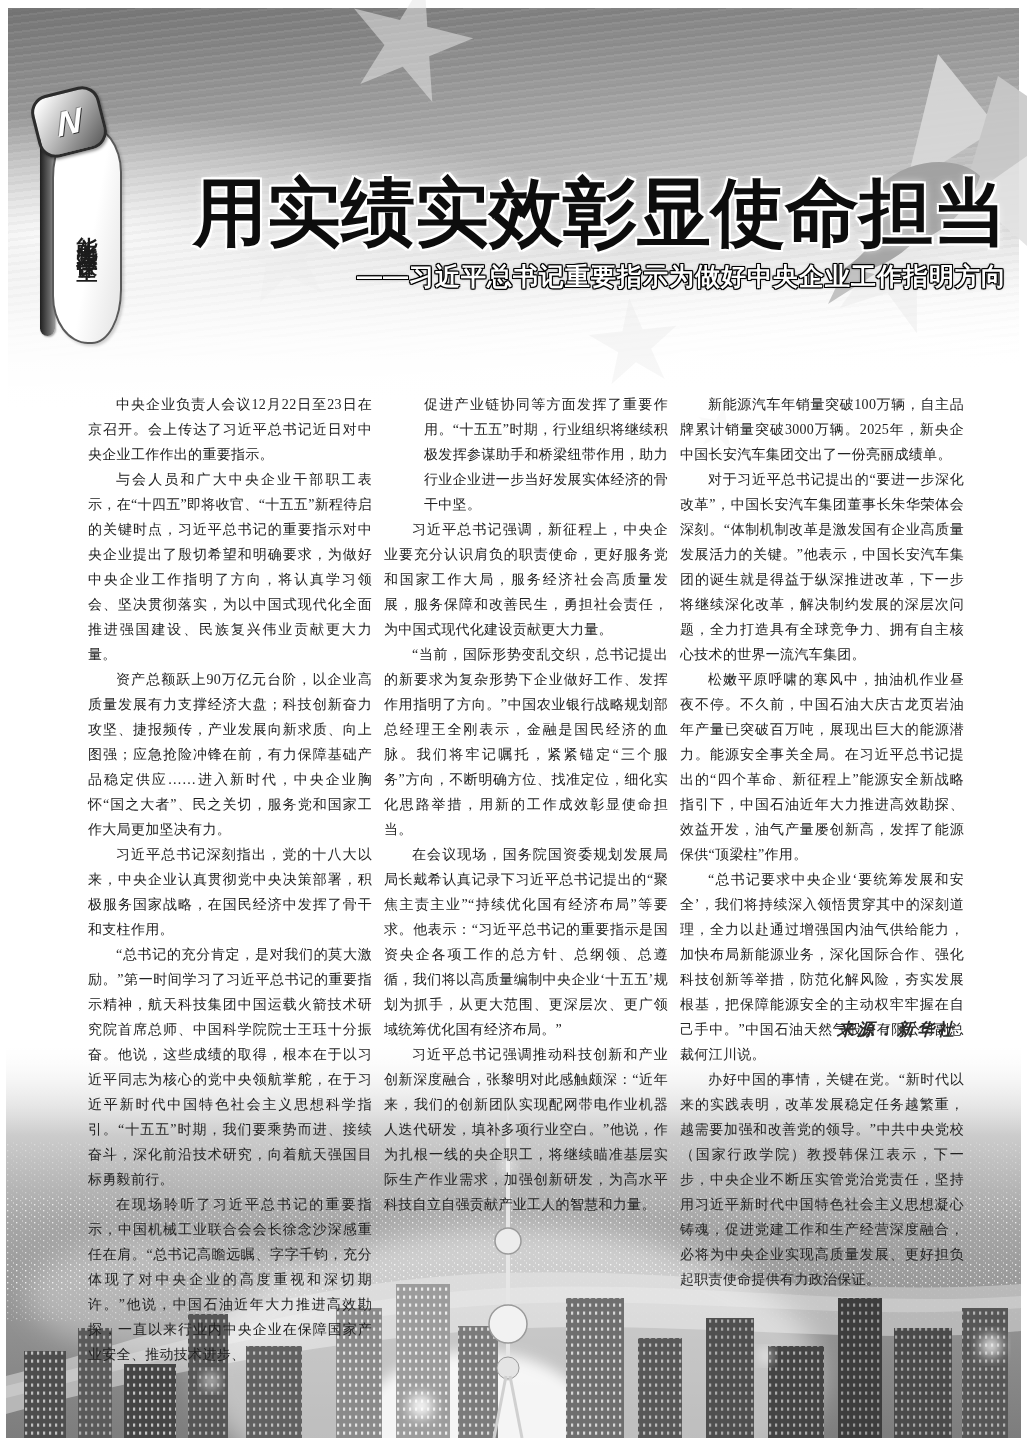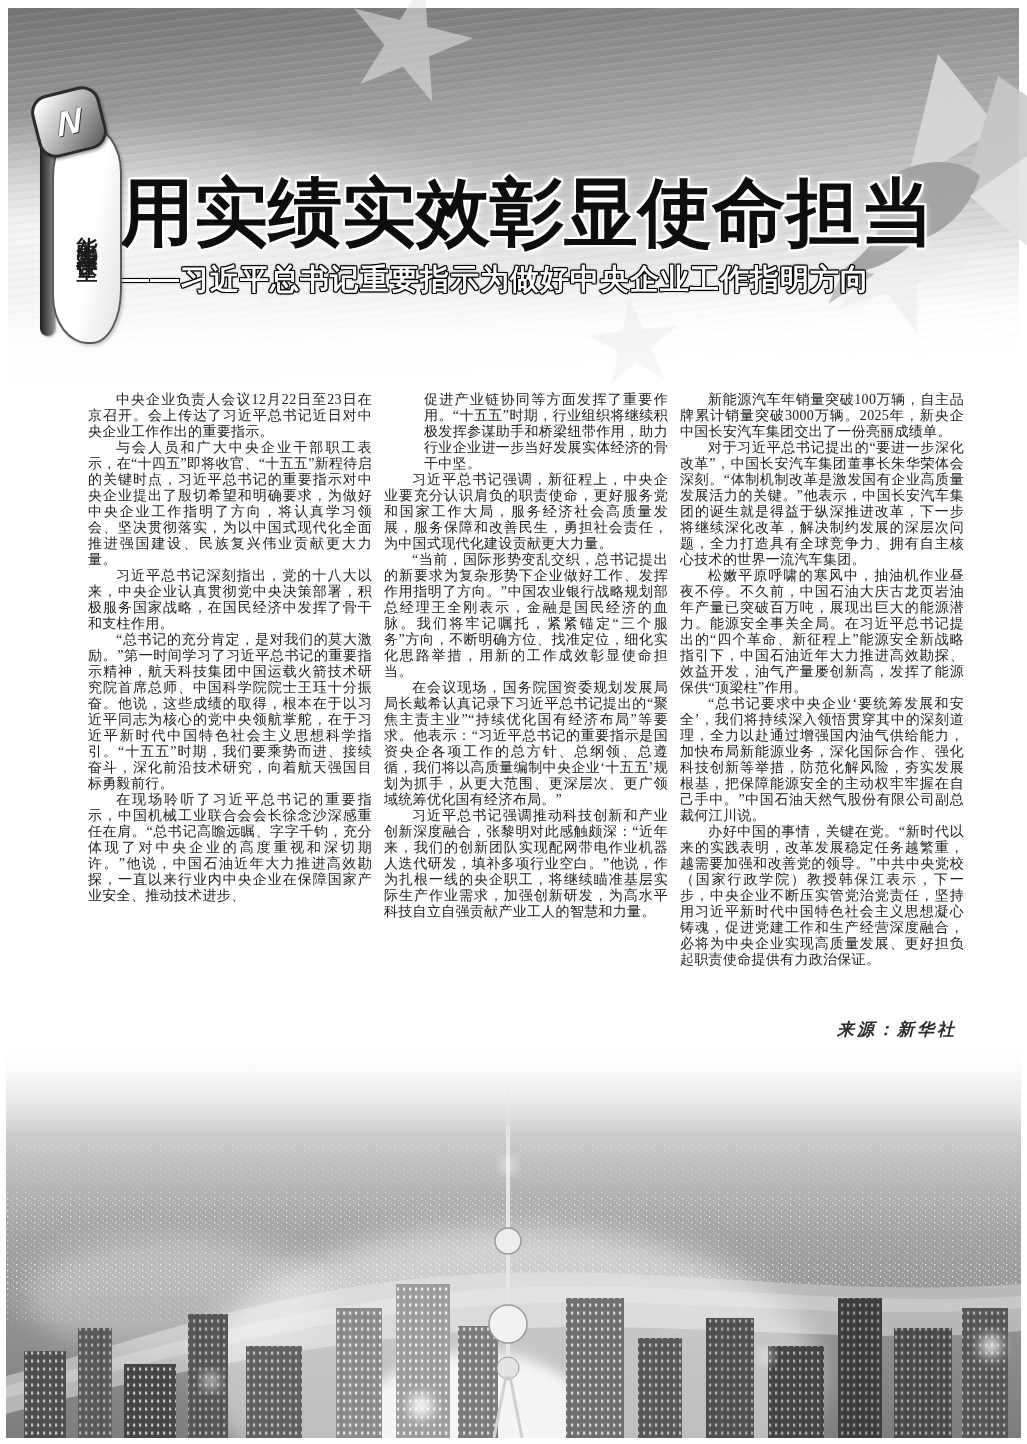--- a/index.html
+++ b/index.html
@@ -34,31 +34,31 @@
     display:flex;align-items:center;justify-content:center;box-shadow:2px 2px 3px rgba(0,0,0,.18);}
   .badge-text{writing-mode:vertical-rl;text-orientation:upright;font-weight:700;font-size:21px;
     letter-spacing:4px;color:#1c1c1c;font-family:"Liberation Serif",serif;}
   .n-logo{position:absolute;left:2px;top:0;width:64px;height:58px;transform:rotate(-14deg);
     border-radius:18px;border:3px solid #2c2c2c;
     background:linear-gradient(135deg,#fdfdfd 8%,#bdbdbd 45%,#565656 100%);
     display:flex;align-items:center;justify-content:center;box-shadow:1px 2px 3px rgba(0,0,0,.4);}
   .n-letter{font-family:"Liberation Sans",sans-serif;font-style:italic;font-weight:900;font-size:34px;
     color:#fff;transform:skewX(-10deg);text-shadow:1px 1px 0 #2c2c2c,-1px -1px 0 #888;}
   
-  .title-wrap{position:absolute;left:120px;right:20px;top:176px;text-align:left;z-index:4;}
+  .title-wrap{position:absolute;left:120px;right:20px;top:176px;text-align:right;z-index:4;}
   .page-title{font-family:"Liberation Sans",sans-serif;font-weight:900;font-size:74px;line-height:1.0;
     letter-spacing:0px;color:#0d0d0d;margin:0;white-space:nowrap;
     text-shadow:-2px 0 #fff,2px 0 #fff,0 -2px #fff,0 2px #fff,-2px -2px #fff,2px 2px #fff,-2px 2px #fff,2px -2px #fff,0 0 10px rgba(255,255,255,.9);}
-  .page-subtitle{margin:10px 0 0 0;font-family:"Liberation Sans",sans-serif;font-weight:700;font-size:29px;
+  .page-subtitle{margin:10px 0 0 0;font-family:"Liberation Sans",sans-serif;font-weight:700;font-size:25px;
     color:#fff;white-space:nowrap;letter-spacing:1px;
     text-shadow:-1px 0 #000,1px 0 #000,0 -1px #000,0 1px #000,-1px -1px #000,1px 1px #000,-1px 1px #000,1px -1px #000,0 0 3px rgba(0,0,0,.75);}
   
   .article{position:absolute;left:88px;top:392px;width:876px;display:flex;gap:12px;z-index:4;}
   .column{width:284px;}
-  .para{margin:0;font-size:14px;line-height:16px;letter-spacing:.3px;color:#222;
+  .para{margin:0;font-size:14px;line-height:25px;letter-spacing:.3px;color:#222;
     text-align:justify;text-indent:2em;font-family:"Liberation Serif",serif;}
   .para.noindent{text-indent:0;margin-left:40px;}
   
   .source-credit{position:absolute;right:70px;top:1018px;font-style:italic;font-weight:700;
     font-size:17px;letter-spacing:3px;color:#2b2b2b;z-index:4;font-family:"Liberation Serif",serif;}
   
   .photo{position:absolute;left:6px;right:6px;top:1046px;height:392px;overflow:hidden;}
   .photo svg{display:block;width:100%;height:100%;}
 </style>
 </head>
@@ -96,20 +96,21 @@
 
   <div class="title-wrap">
     <h1 class="page-title">用实绩实效彰显使命担当</h1>
     <div class="page-subtitle">——习近平总书记重要指示为做好中央企业工作指明方向</div>
   </div>
 
   <div class="article">
     <div class="column">
         <p class="para">中央企业负责人会议12月22日至23日在京召开。会上传达了习近平总书记近日对中央企业工作作出的重要指示。</p>
         <p class="para">与会人员和广大中央企业干部职工表示，在“十四五”即将收官、“十五五”新程待启的关键时点，习近平总书记的重要指示对中央企业提出了殷切希望和明确要求，为做好中央企业工作指明了方向，将认真学习领会、坚决贯彻落实，为以中国式现代化全面推进强国建设、民族复兴伟业贡献更大力量。</p>
+        <p class="para">资产总额跃上90万亿元台阶，以企业高质量发展有力支撑经济大盘；科技创新奋力攻坚、捷报频传，产业发展向新求质、向上图强；应急抢险冲锋在前，有力保障基础产品稳定供应……进入新时代，中央企业胸怀“国之大者”、民之关切，服务党和国家工作大局更加坚决有力。</p>
         <p class="para">习近平总书记深刻指出，党的十八大以来，中央企业认真贯彻党中央决策部署，积极服务国家战略，在国民经济中发挥了骨干和支柱作用。</p>
         <p class="para">“总书记的充分肯定，是对我们的莫大激励。”第一时间学习了习近平总书记的重要指示精神，航天科技集团中国运载火箭技术研究院首席总师、中国科学院院士王珏十分振奋。他说，这些成绩的取得，根本在于以习近平同志为核心的党中央领航掌舵，在于习近平新时代中国特色社会主义思想科学指引。“十五五”时期，我们要乘势而进、接续奋斗，深化前沿技术研究，向着航天强国目标勇毅前行。</p>
         <p class="para">在现场聆听了习近平总书记的重要指示，中国机械工业联合会会长徐念沙深感重任在肩。“总书记高瞻远瞩、字字千钧，充分体现了对中央企业的高度重视和深切期许。”他说，中国石油近年大力推进高效勘探，一直以来行业内中央企业在保障国家产业安全、推动技术进步、</p>
       </div>
     <div class="column">
         <p class="para noindent">促进产业链协同等方面发挥了重要作用。“十五五”时期，行业组织将继续积极发挥参谋助手和桥梁纽带作用，助力行业企业进一步当好发展实体经济的骨干中坚。</p>
         <p class="para">习近平总书记强调，新征程上，中央企业要充分认识肩负的职责使命，更好服务党和国家工作大局，服务经济社会高质量发展，服务保障和改善民生，勇担社会责任，为中国式现代化建设贡献更大力量。</p>
         <p class="para">“当前，国际形势变乱交织，总书记提出的新要求为复杂形势下企业做好工作、发挥作用指明了方向。”中国农业银行战略规划部总经理王全刚表示，金融是国民经济的血脉。我们将牢记嘱托，紧紧锚定“三个服务”方向，不断明确方位、找准定位，细化实化思路举措，用新的工作成效彰显使命担当。</p>
         <p class="para">在会议现场，国务院国资委规划发展局局长戴希认真记录下习近平总书记提出的“聚焦主责主业”“持续优化国有经济布局”等要求。他表示：“习近平总书记的重要指示是国资央企各项工作的总方针、总纲领、总遵循，我们将以高质量编制中央企业‘十五五’规划为抓手，从更大范围、更深层次、更广领域统筹优化国有经济布局。”</p>
         <p class="para">习近平总书记强调推动科技创新和产业创新深度融合，张黎明对此感触颇深：“近年来，我们的创新团队实现配网带电作业机器人迭代研发，填补多项行业空白。”他说，作为扎根一线的央企职工，将继续瞄准基层实际生产作业需求，加强创新研发，为高水平科技自立自强贡献产业工人的智慧和力量。</p>

